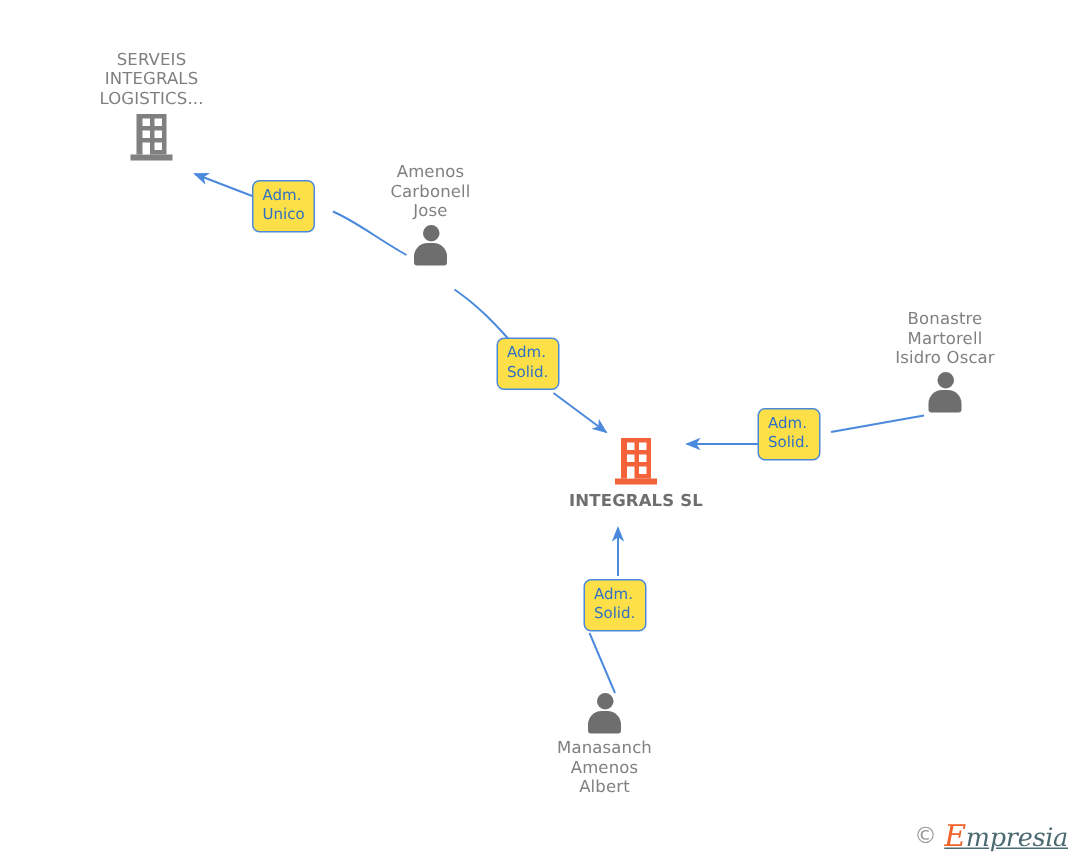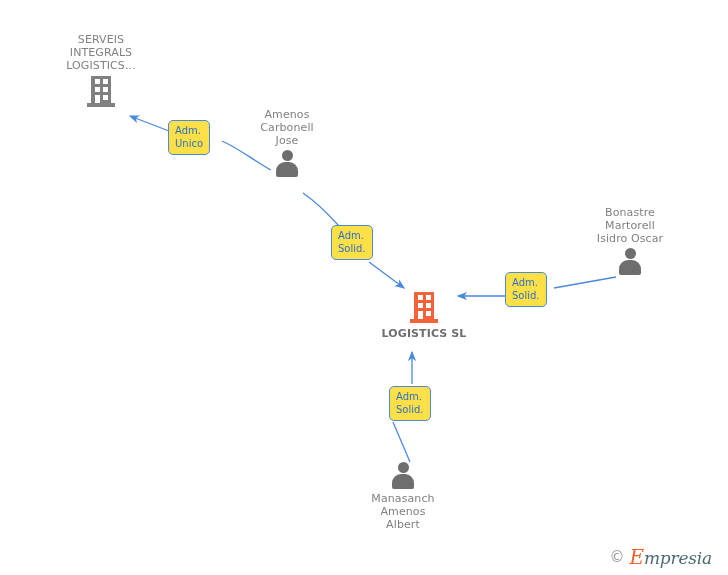--- a/index.html
+++ b/index.html
@@ -138,20 +138,21 @@
   #watermark .copy {
     font-size: 15px;
     color: #9a9a9a;
   }
   #watermark .brand {
     font-family: "DejaVu Serif", "Liberation Serif", serif;
     font-style: italic;
     font-size: 17px;
     color: #4b6a72;
     letter-spacing: -0.2px;
+    text-decoration: underline;
   }
   #watermark .brand .cap {
     color: #f0622a;
     font-size: 20px;
   }
 </style>
 </head>
 <body>
 
 <div id="canvas">
@@ -210,21 +211,21 @@
     <div class="bld" style="color:#f4623a;">
       <div class="tower"></div>
       <div class="base"></div>
       <div class="w" style="left:8px;  top:3px;"></div>
       <div class="w" style="left:16px; top:3px;"></div>
       <div class="w" style="left:8px;  top:11px;"></div>
       <div class="w" style="left:16px; top:11px;"></div>
       <div class="w" style="left:16px; top:19px;"></div>
       <div class="door"></div>
     </div>
-    <div class="node-label company-main" style="margin-top:4px;">LOGISTICS SL</div>
+    <div class="node-label company-main" style="margin-top:4px;">INTEGRALS SL</div>
   </div>
 
   <div class="node" style="left:630px; top:206px;">
     <div class="node-label">Bonastre
 Martorell
 Isidro Oscar</div>
     <div class="person" style="margin-top:3px;">
       <div class="head"></div>
       <div class="body"></div>
     </div>

